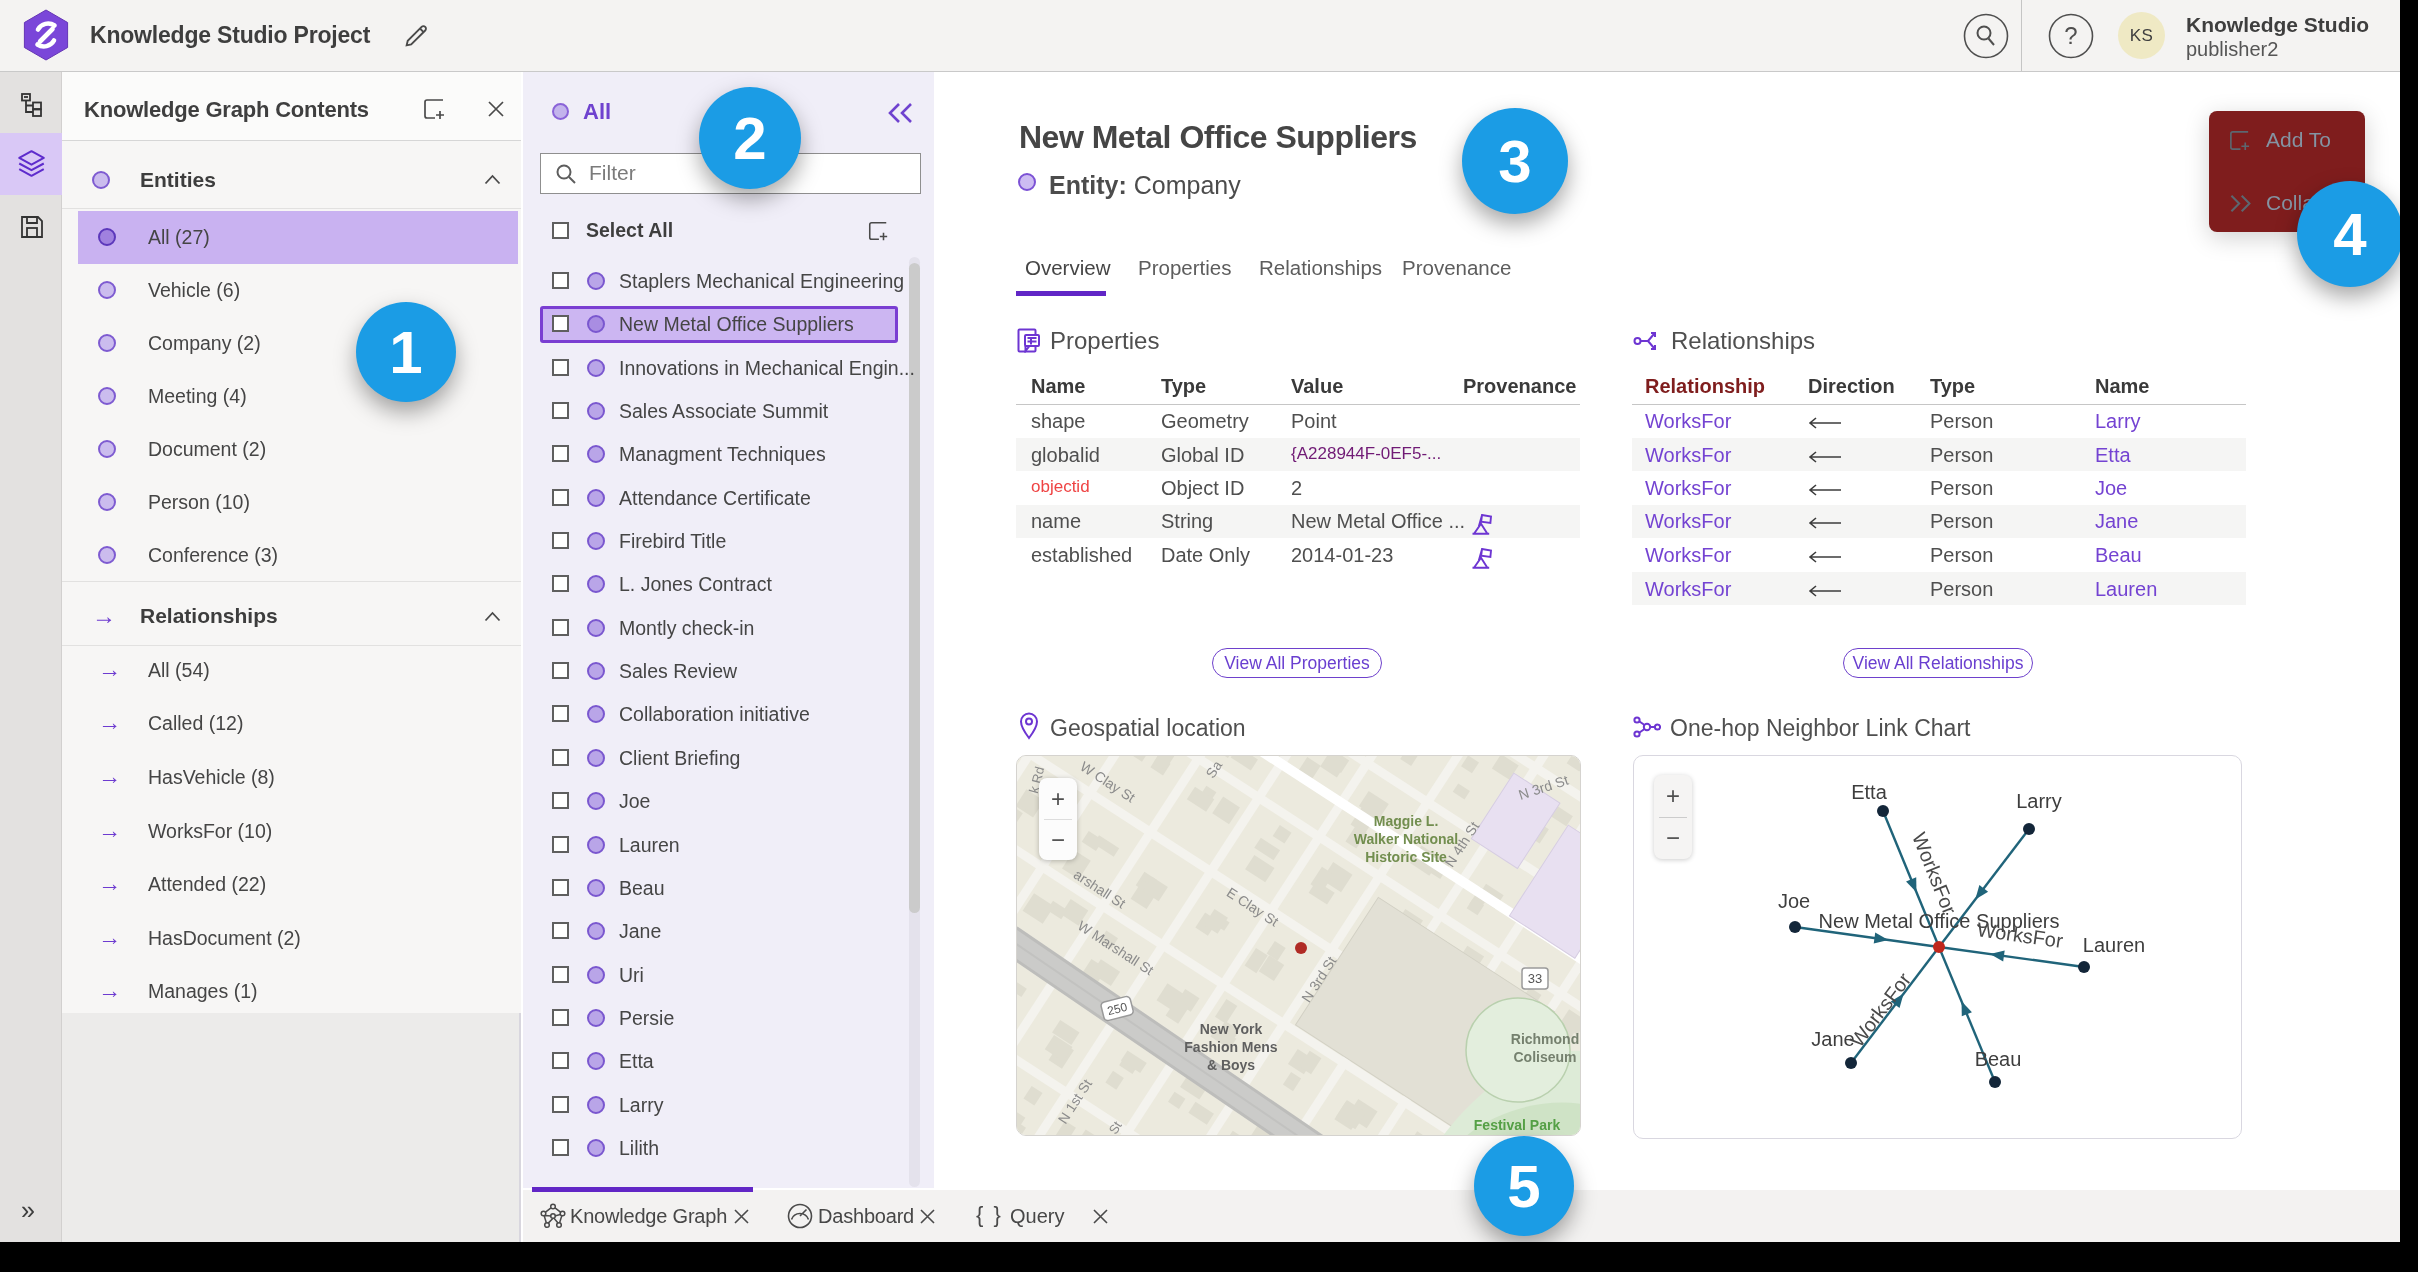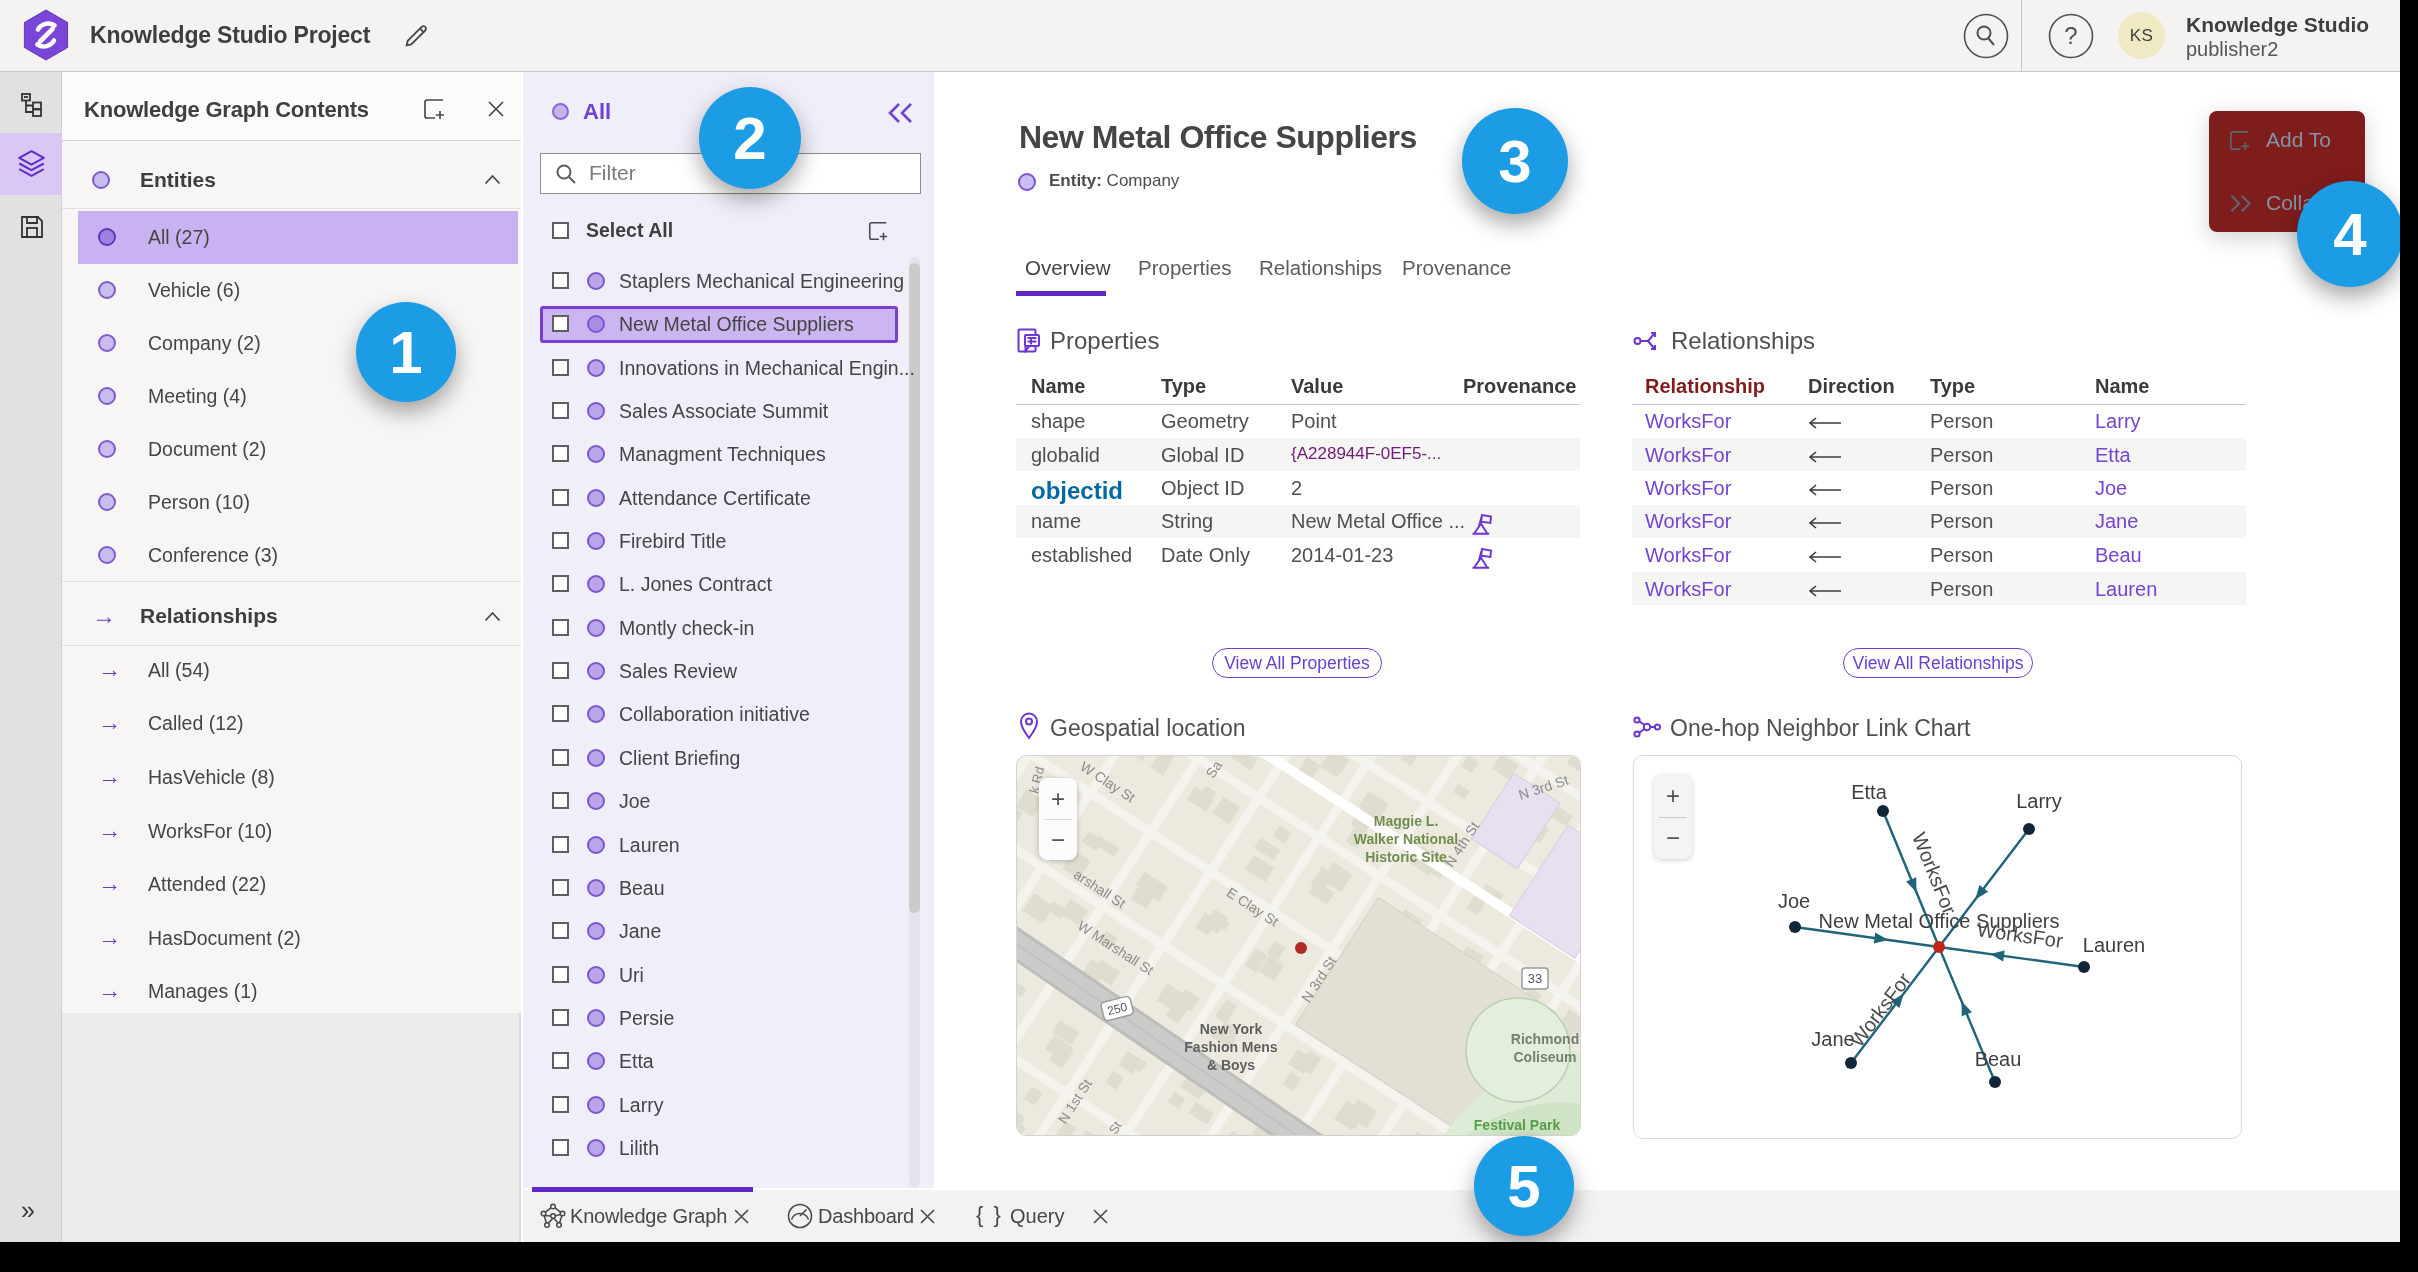--- a/index.html
+++ b/index.html
@@ -220,21 +220,21 @@
     <div class="abs" style="left:64px;top:1024px;width:18px;height:18px;border-radius:50%;background:#b9a5e8;border:2px solid #7a57cf;"></div>
     <div class="abs" style="left:96px;top:1022px;font-size:19.5px;color:#454545;white-space:nowrap;">Larry</div>
     <div class="abs" style="left:29px;top:1067px;width:17px;height:17px;background:#fff;border:2px solid #5f5f5f;"></div>
     <div class="abs" style="left:64px;top:1067px;width:18px;height:18px;border-radius:50%;background:#b9a5e8;border:2px solid #7a57cf;"></div>
     <div class="abs" style="left:96px;top:1065px;font-size:19.5px;color:#454545;white-space:nowrap;">Lilith</div>
   </div>
 
   <div class="abs" id="main" style="left:934px;top:72px;width:1466px;height:1118px;background:#ffffff;z-index:2;">
     <div class="abs" style="left:85px;top:47px;font-size:32px;font-weight:bold;color:#454545;letter-spacing:-0.5px;">New Metal Office Suppliers</div>
     <div class="abs" style="left:84px;top:101px;width:18px;height:18px;border-radius:50%;background:#cdbcf2;border:2px solid #7c52d5;"></div>
-    <div class="abs" style="left:115px;top:99px;font-size:17px;color:#4c4c4c;"><b>Entity:</b> Company</div>
+    <div class="abs" style="left:115px;top:99px;font-size:25px;color:#4c4c4c;"><b>Entity:</b> Company</div>
     <div class="abs" style="left:91px;top:184px;font-size:20.5px;color:#454545;">Overview</div>
     <div class="abs" style="left:204px;top:184px;font-size:20.5px;color:#5d5d5d;">Properties</div>
     <div class="abs" style="left:325px;top:184px;font-size:20.5px;color:#5d5d5d;">Relationships</div>
     <div class="abs" style="left:468px;top:184px;font-size:20.5px;color:#5d5d5d;">Provenance</div>
     <div class="abs" style="left:82px;top:219px;width:90px;height:5px;background:#6126c6;"></div>
     <svg class="abs" style="left:83px;top:256px;" width="23" height="25" viewBox="0 0 23 25" fill="none" stroke="#6d35d2" stroke-width="2">
       <rect x="1.5" y="1.5" width="17" height="22" rx="1"></rect>
       <rect x="8" y="7" width="14" height="11" rx="1" fill="#fff"></rect>
       <path d="M10.5 10 H19.5 M10.5 13.5 H19.5 M14 10 V16.5 M8.5 18 L8.5 23 L12.5 18"></path>
     </svg>
@@ -245,21 +245,21 @@
     <div class="abs" style="left:529px;top:303px;font-size:20px;font-weight:bold;color:#3a3a3a;">Provenance</div>
     <div class="abs" style="left:82px;top:332px;width:564px;height:1px;background:#c6c6c6;"></div>
     <div class="abs" style="left:82px;top:366px;width:564px;height:33px;background:#f5f5f4;"></div>
     <div class="abs" style="left:82px;top:433px;width:564px;height:33px;background:#f5f5f4;"></div>
     <div class="abs" style="left:97px;top:338px;font-size:20px;color:#4f4f4f;text-align:right;">shape</div>
     <div class="abs" style="left:227px;top:338px;font-size:20px;color:#4f4f4f;">Geometry</div>
     <div class="abs" style="left:357px;top:338px;font-size:20px;color:#4f4f4f;white-space:nowrap;">Point</div>
     <div class="abs" style="left:97px;top:372px;font-size:20px;color:#4f4f4f;">globalid</div>
     <div class="abs" style="left:227px;top:372px;font-size:20px;color:#4f4f4f;">Global ID</div>
     <div class="abs" style="left:357px;top:372px;font-size:17px;color:#701a75;white-space:nowrap;">{A228944F-0EF5-...</div>
-    <div class="abs" style="left:97px;top:405px;font-size:24px;color:#0369a1;font-weight:bold;">objectid</div>
+    <div class="abs" style="left:97px;top:405px;font-size:17px;color:#ef4444;">objectid</div>
     <div class="abs" style="left:227px;top:405px;font-size:20px;color:#4f4f4f;">Object ID</div>
     <div class="abs" style="left:357px;top:405px;font-size:20px;color:#4f4f4f;white-space:nowrap;">2</div>
     <div class="abs" style="left:97px;top:438px;font-size:20px;color:#4f4f4f;">name</div>
     <div class="abs" style="left:227px;top:438px;font-size:20px;color:#4f4f4f;">String</div>
     <div class="abs" style="left:357px;top:438px;font-size:20px;color:#4f4f4f;white-space:nowrap;">New Metal Office ...</div>
     <svg class="abs" style="left:537px;top:440px;" width="23" height="24" viewBox="0 0 23 24" fill="none" stroke="#6d35d2" stroke-width="1.9">
         <path d="M7.8 14.5 L11.2 2.6 M11 3 L20 4.5 L19.4 11 L10.2 9.6 Z M3 21.8 L10 11.8 L16.4 21.8 M1.5 21.8 H18.2"></path>
       </svg>
     <div class="abs" style="left:97px;top:472px;font-size:20px;color:#4f4f4f;">established</div>
     <div class="abs" style="left:227px;top:472px;font-size:20px;color:#4f4f4f;">Date Only</div>

